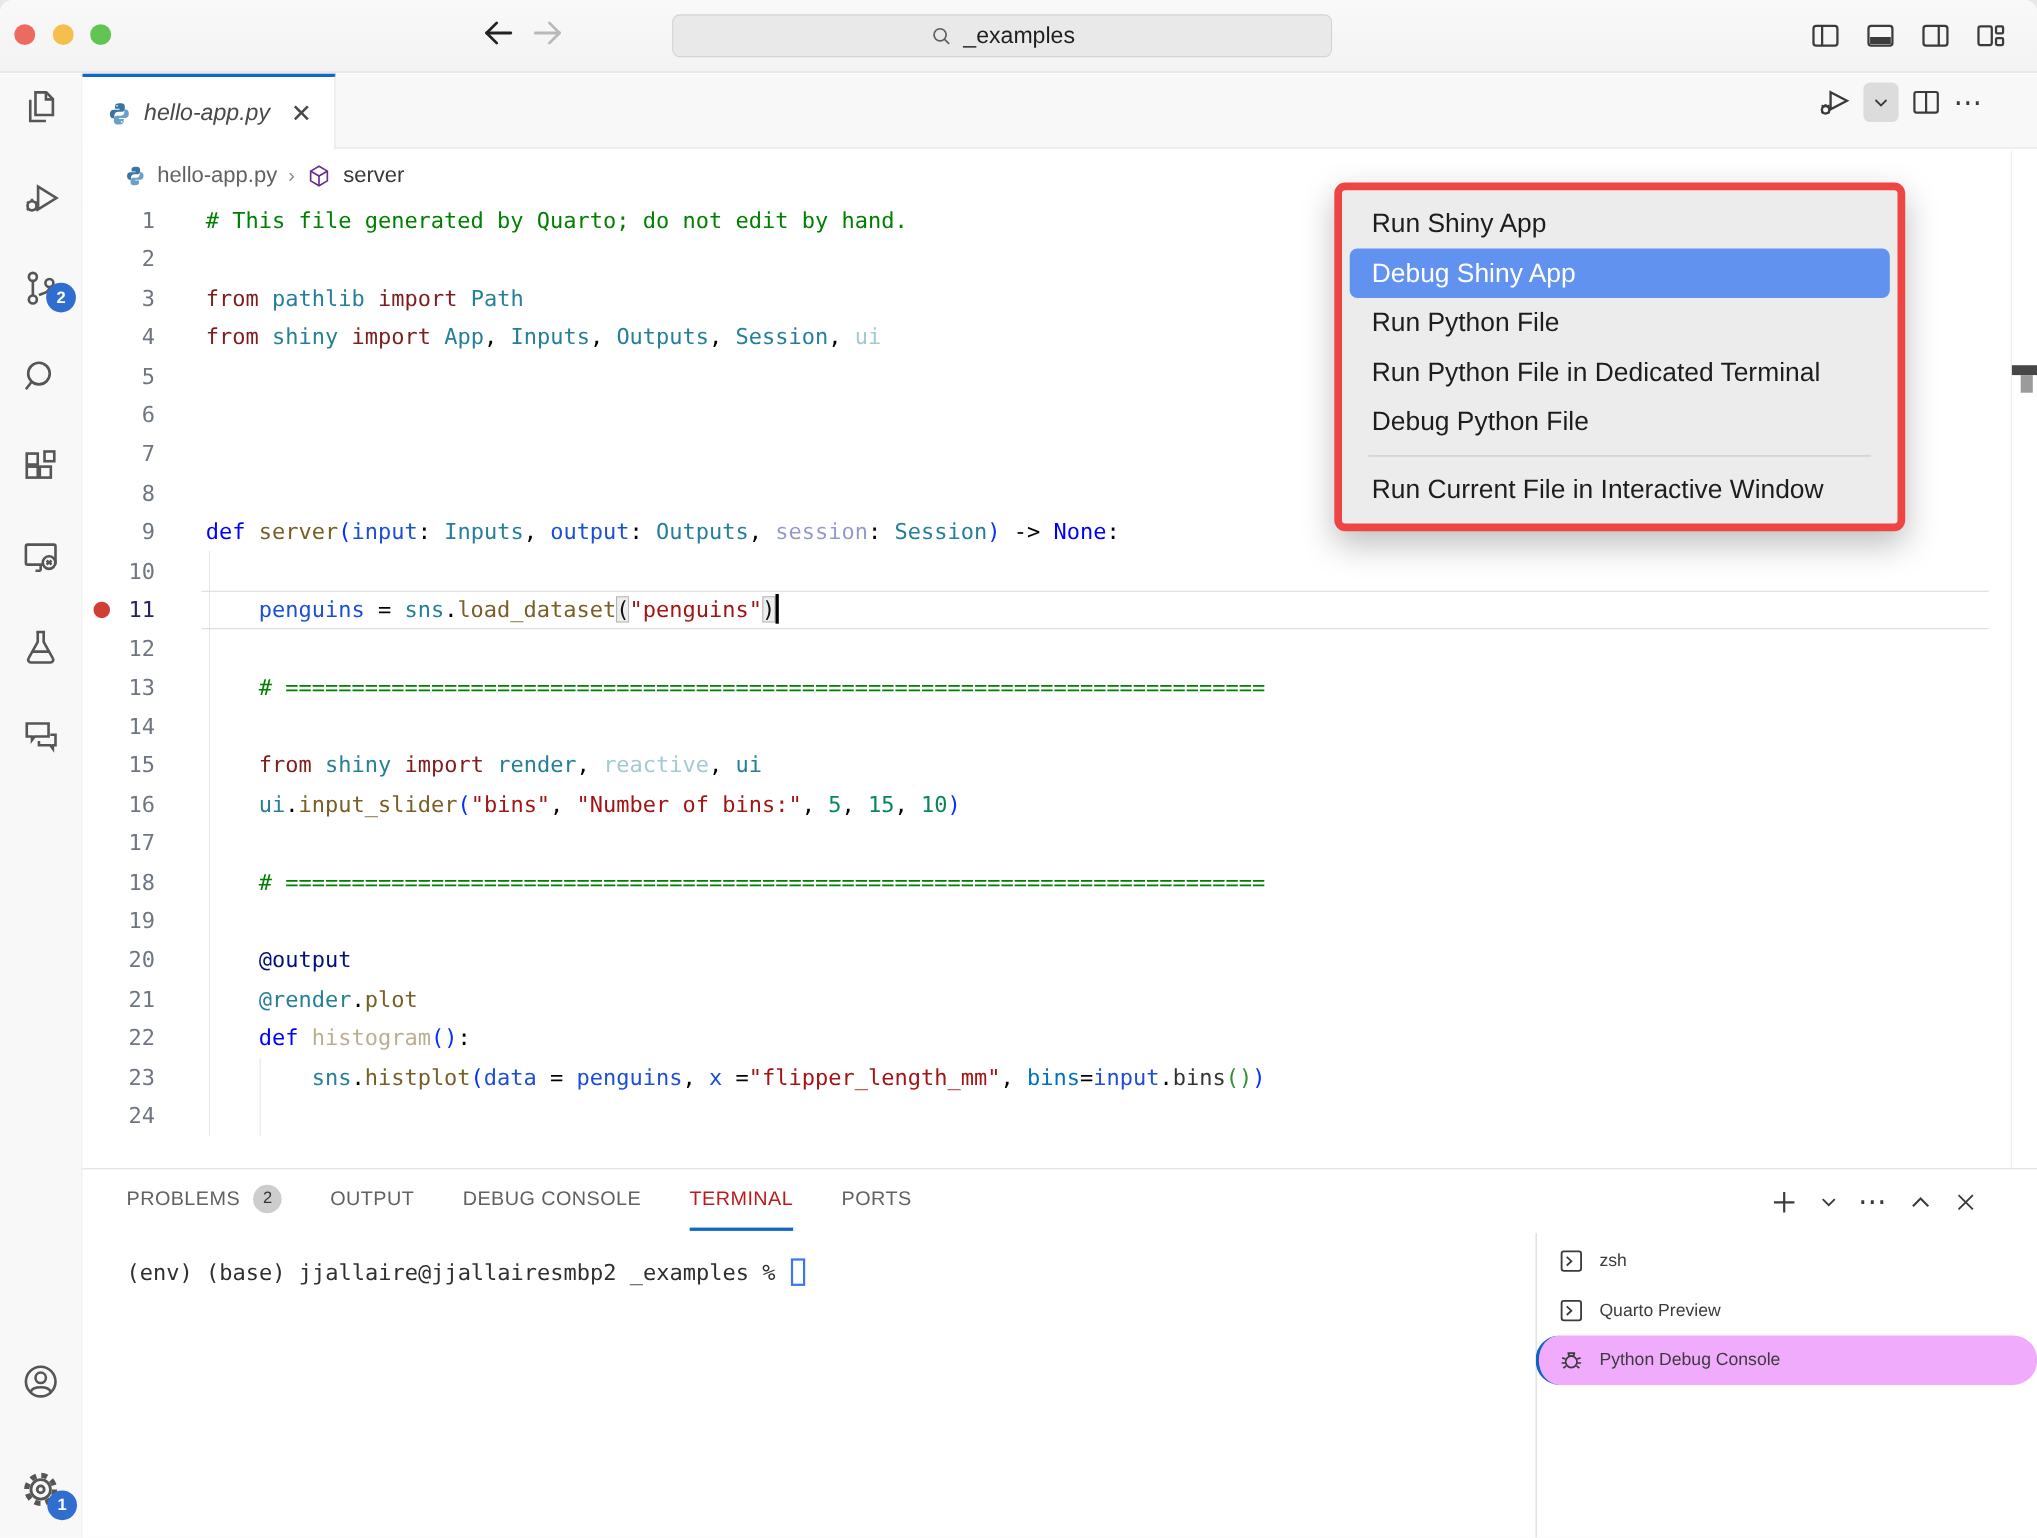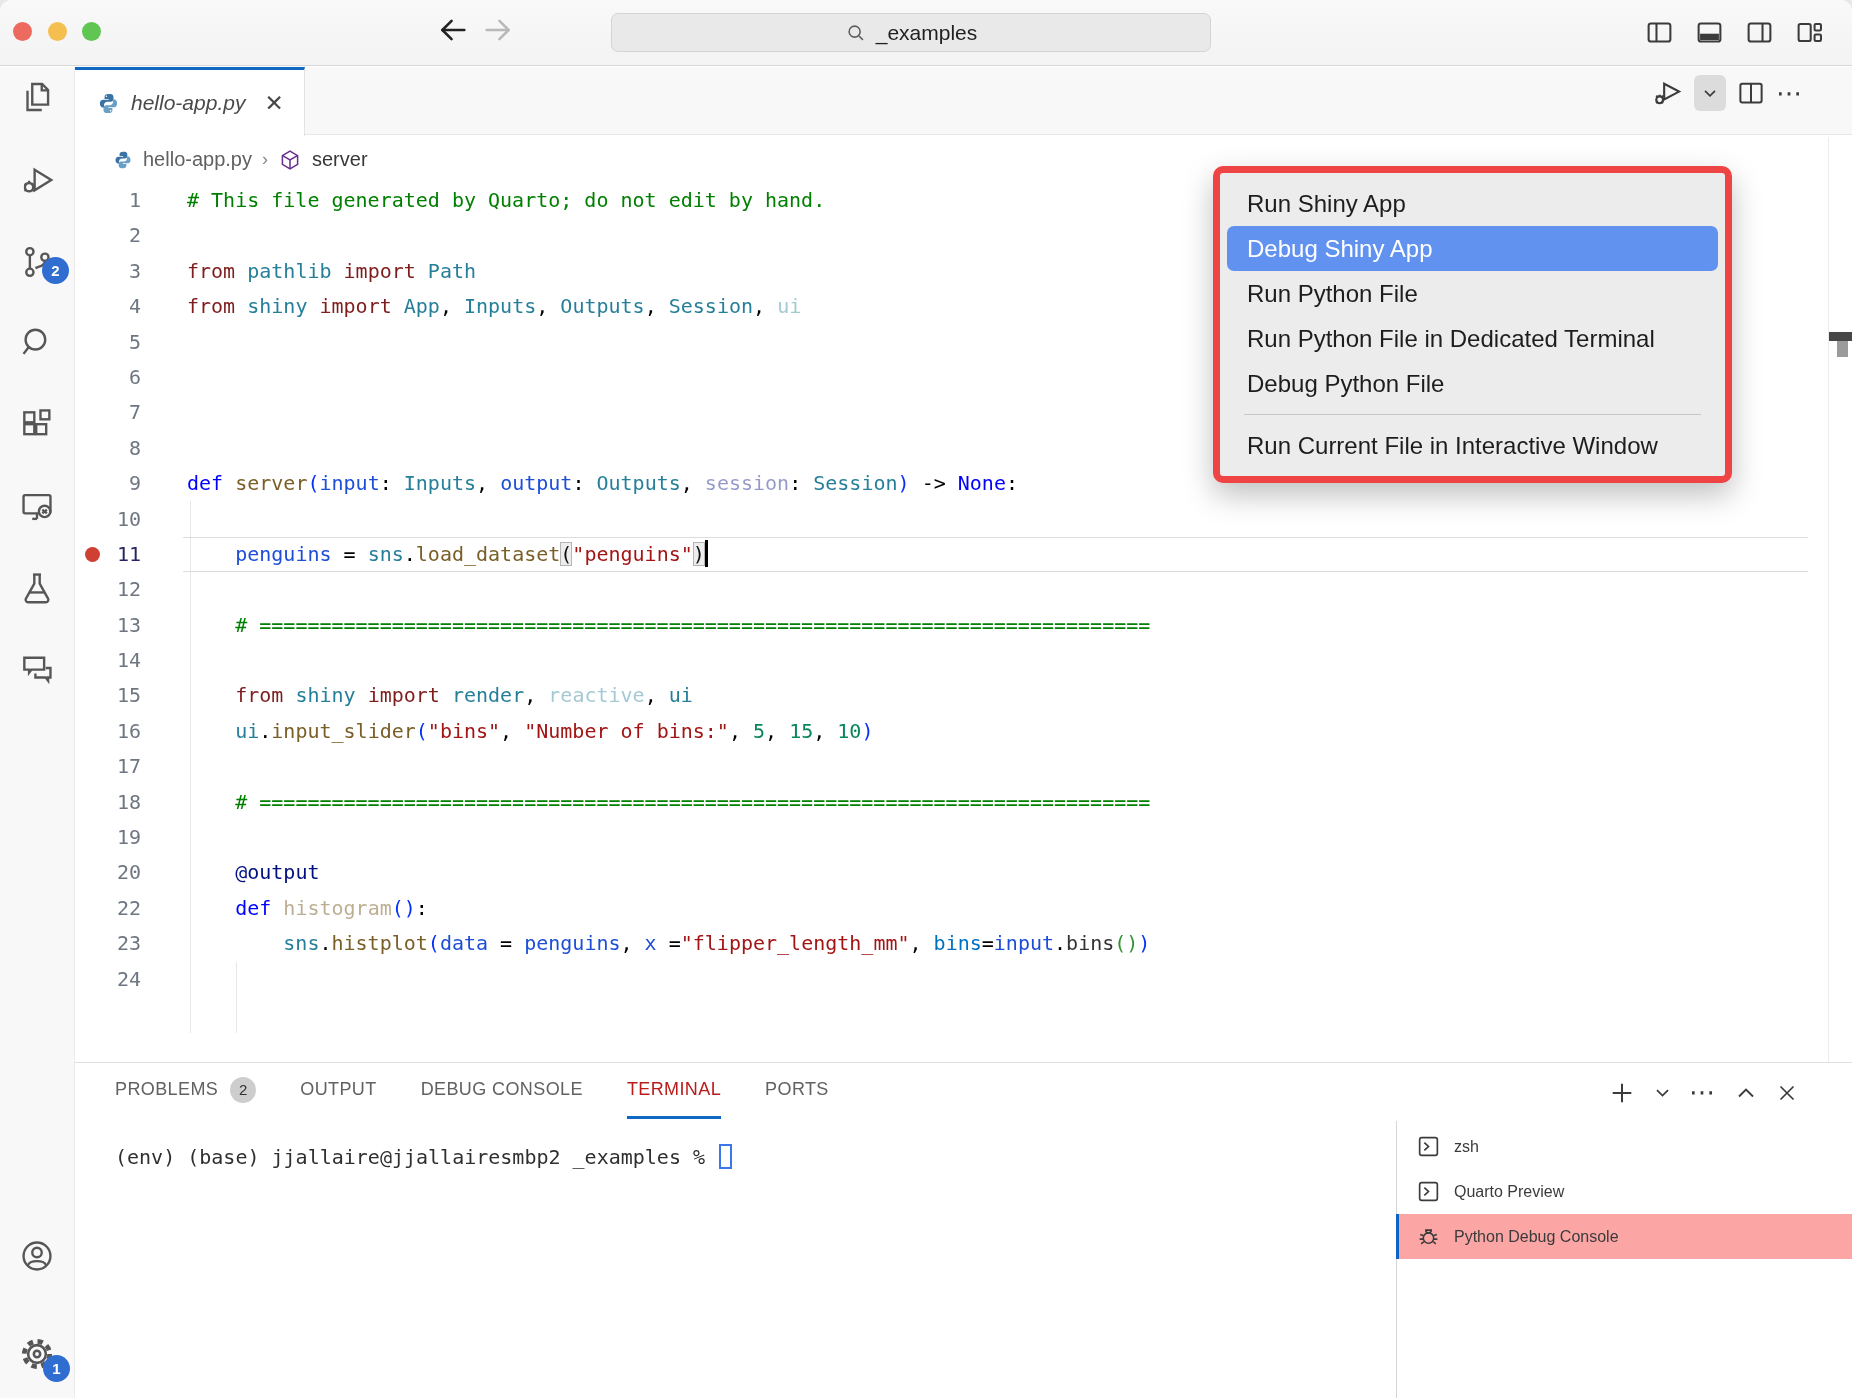--- a/index.html
+++ b/index.html
@@ -100,21 +100,21 @@
                  font-size:15px; display:flex; align-items:center; justify-content:center; letter-spacing:0; }
   .panel-actions { position:absolute; left:1533px; top:14px; display:flex; align-items:center; gap:17px; }
   .panel-actions svg { display:block; }
   .term-line { position:absolute; left:40px; top:81px; font-family:"DejaVu Sans Mono", monospace;
                font-size:20px; color:#2f2f2f; white-space:pre; }
   .term-cursor { display:inline-block; width:13px; height:25px; border:2px solid #3a77e8;
                  vertical-align:-5px; margin-left:2px; }
   .term-divider { position:absolute; left:1321px; top:58px; width:1px; height:278px; background:#d6d6d6; }
   .term-row { position:absolute; left:1321px; width:456px; height:45px; display:flex; align-items:center;
               gap:13px; padding-left:17px; border-left:3px solid transparent; font-size:16px; color:#3b3b3b; }
-  .term-row.selected { background:#fca5a5; border-left-color:#0c64c6; }
+  .term-row.selected { background:#f0abfc; border-left-color:#0c64c6;border-radius:22px; }
 
   .dots3 { font-size:26px; color:#3b3b3b; letter-spacing:2px; }
 </style>
 </head>
 <body>
 
 <div id="screen">
 
   <div class="titlebar">
     <div class="traffic tl-close"></div>
@@ -278,20 +278,21 @@
         <div class="line current"><span class="bp"></span><span class="ln">11</span><span class="lt"><span class="tk-o">    </span><span class="tk-v">penguins</span><span class="tk-o"> = </span><span class="tk-t">sns</span><span class="tk-o">.</span><span class="tk-f">load_dataset</span><span class="tk-m">(</span><span class="tk-s">"penguins"</span><span class="tk-m">)</span><span class="tk-cur"></span></span></div>
         <div class="line"><span class="ln">12</span><span class="lt"></span></div>
         <div class="line"><span class="ln">13</span><span class="lt"><span class="tk-o">    </span><span class="tk-c"># ==========================================================================</span></span></div>
         <div class="line"><span class="ln">14</span><span class="lt"></span></div>
         <div class="line"><span class="ln">15</span><span class="lt"><span class="tk-o">    </span><span class="tk-k">from</span><span class="tk-o"> </span><span class="tk-t">shiny</span><span class="tk-o"> </span><span class="tk-k">import</span><span class="tk-o"> </span><span class="tk-t">render</span><span class="tk-o">, </span><span class="tk-ft">reactive</span><span class="tk-o">, </span><span class="tk-t">ui</span></span></div>
         <div class="line"><span class="ln">16</span><span class="lt"><span class="tk-o">    </span><span class="tk-t">ui</span><span class="tk-o">.</span><span class="tk-f">input_slider</span><span class="tk-b1">(</span><span class="tk-s">"bins"</span><span class="tk-o">, </span><span class="tk-s">"Number of bins:"</span><span class="tk-o">, </span><span class="tk-n">5</span><span class="tk-o">, </span><span class="tk-n">15</span><span class="tk-o">, </span><span class="tk-n">10</span><span class="tk-b1">)</span></span></div>
         <div class="line"><span class="ln">17</span><span class="lt"></span></div>
         <div class="line"><span class="ln">18</span><span class="lt"><span class="tk-o">    </span><span class="tk-c"># ==========================================================================</span></span></div>
         <div class="line"><span class="ln">19</span><span class="lt"></span></div>
         <div class="line"><span class="ln">20</span><span class="lt"><span class="tk-o">    </span><span class="tk-dec">@output</span></span></div>
+        <div class="line"><span class="ln">21</span><span class="lt"><span class="tk-o">    </span><span class="tk-t">@render</span><span class="tk-o">.</span><span class="tk-f">plot</span></span></div>
         <div class="line"><span class="ln">22</span><span class="lt"><span class="tk-o">    </span><span class="tk-d">def</span><span class="tk-o"> </span><span class="tk-ff">histogram</span><span class="tk-b1">(</span><span class="tk-b1">)</span><span class="tk-o">:</span></span></div>
         <div class="line"><span class="ln">23</span><span class="lt"><span class="tk-o">        </span><span class="tk-t">sns</span><span class="tk-o">.</span><span class="tk-f">histplot</span><span class="tk-b1">(</span><span class="tk-v">data</span><span class="tk-o"> = </span><span class="tk-v">penguins</span><span class="tk-o">, </span><span class="tk-v">x</span><span class="tk-o"> =</span><span class="tk-s">"flipper_length_mm"</span><span class="tk-o">, </span><span class="tk-ka">bins</span><span class="tk-o">=</span><span class="tk-v">input</span><span class="tk-o">.</span><span class="tk-pb">bins</span><span class="tk-b2">(</span><span class="tk-b2">)</span><span class="tk-b1">)</span></span></div>
         <div class="line"><span class="ln">24</span><span class="lt"></span></div>
       </div>
   </div>
   <div class="minimap-line"></div>
   <div class="ruler-bar"></div>
   <div class="ruler-sq"></div>
 
   <div class="menu">

